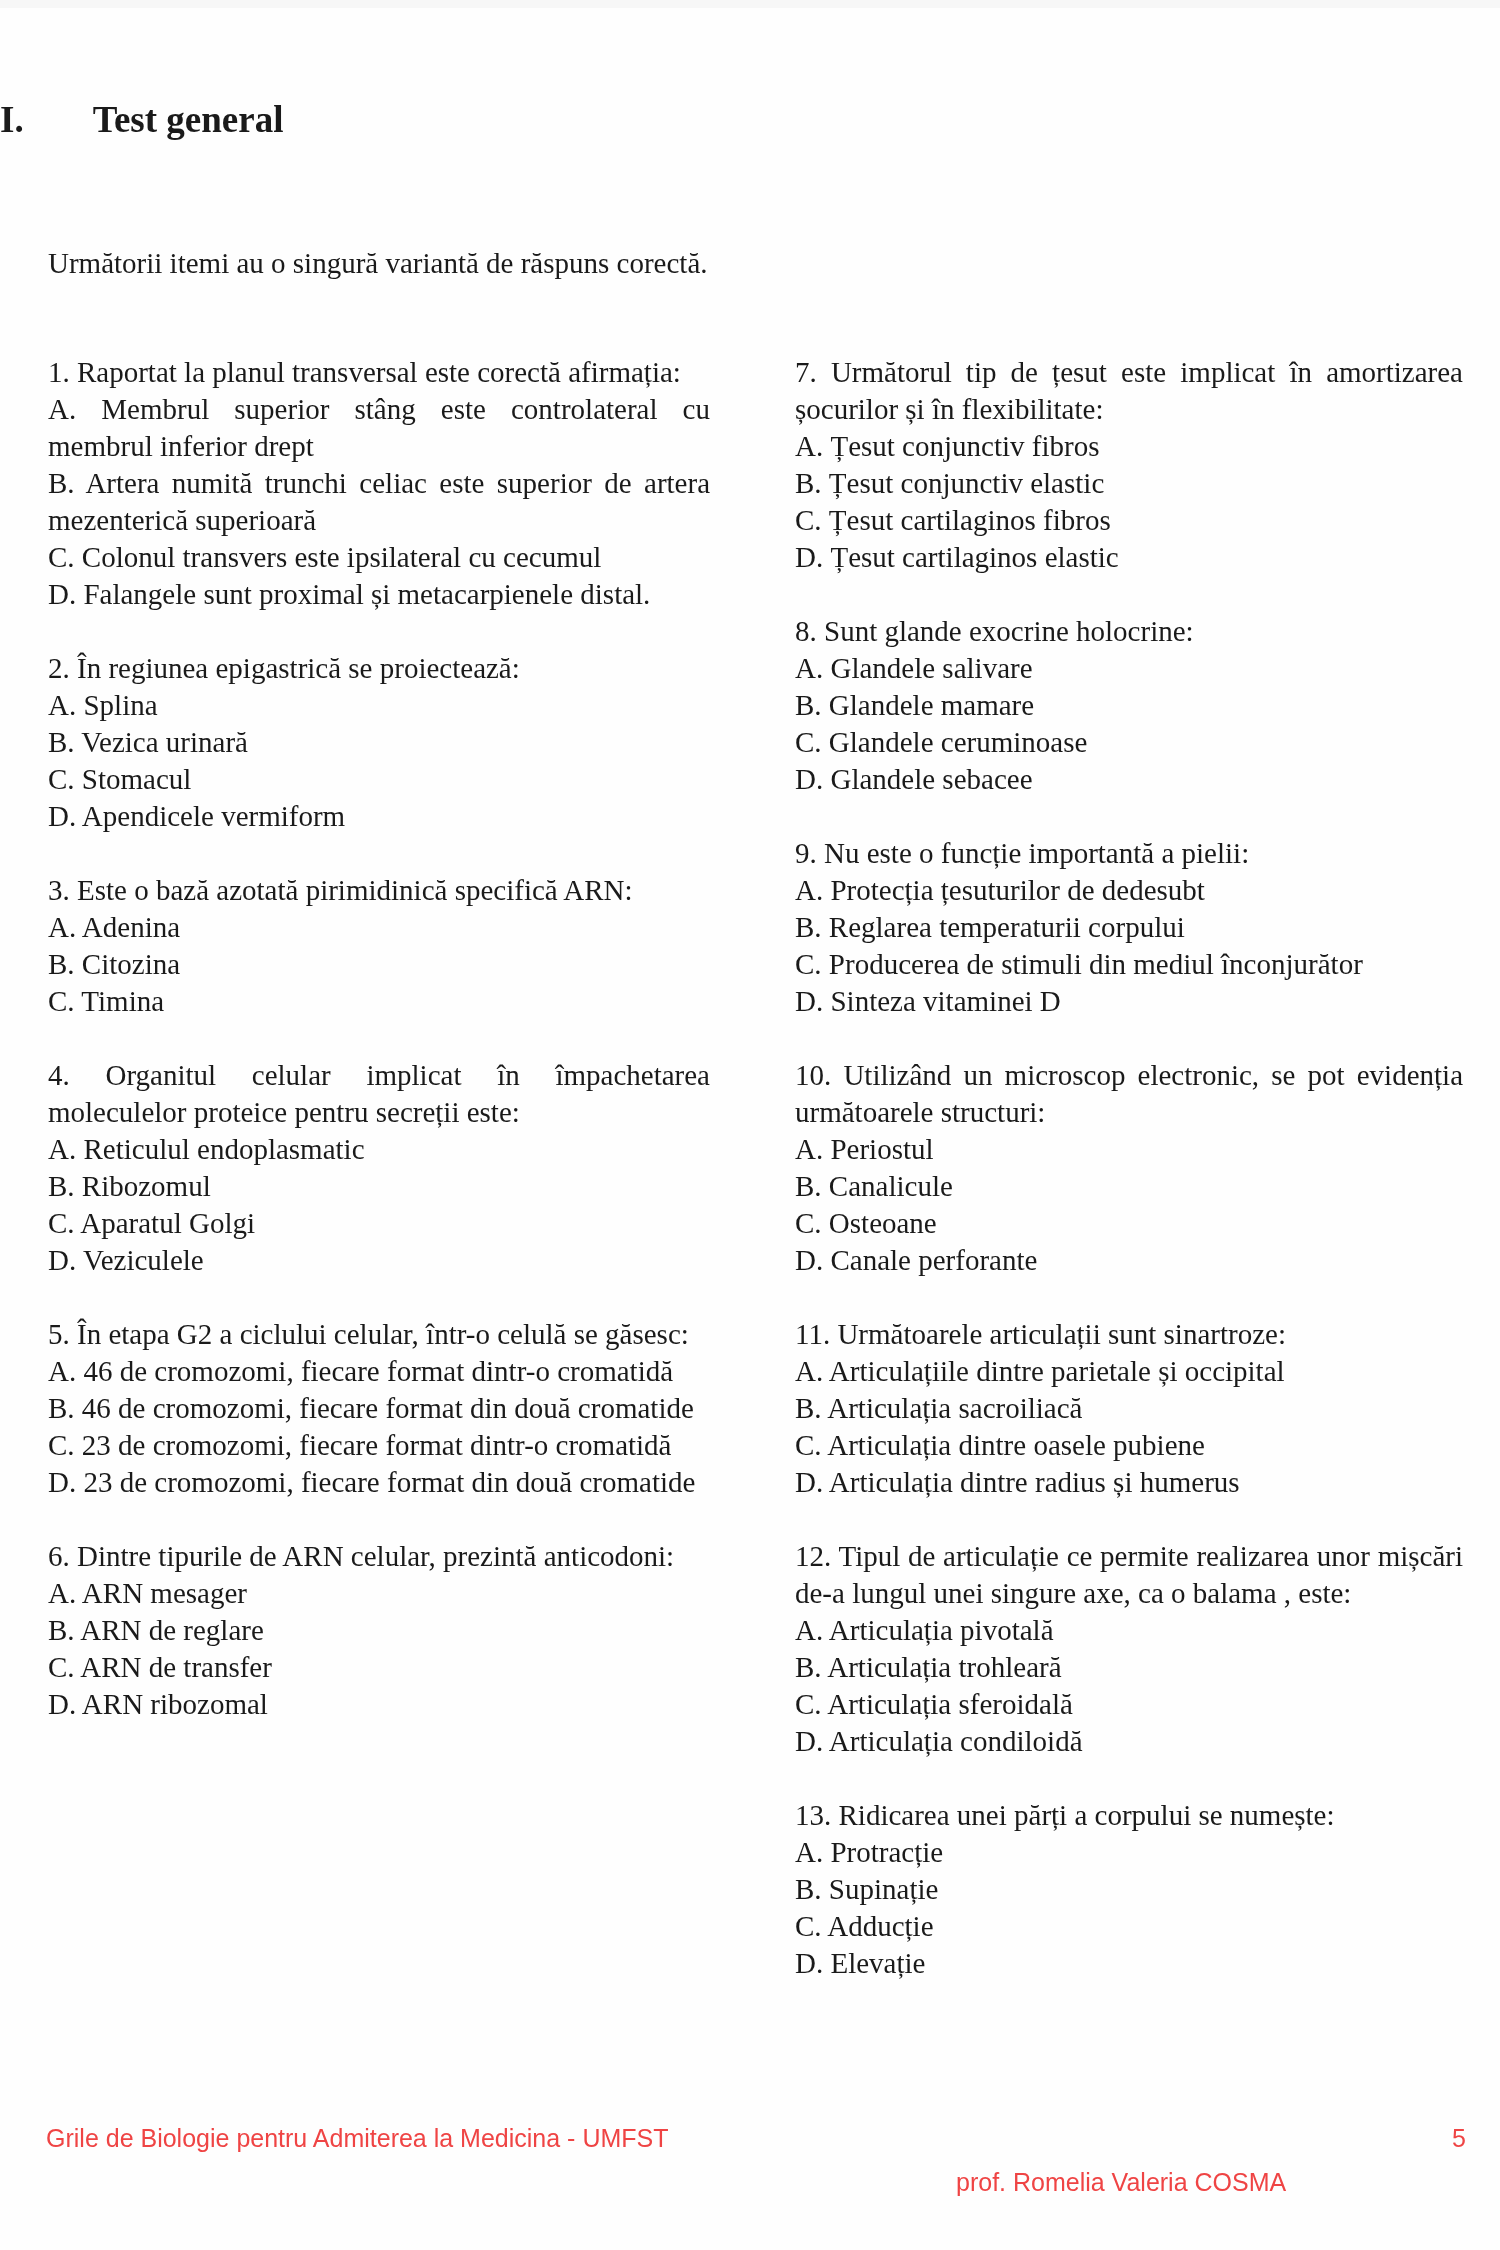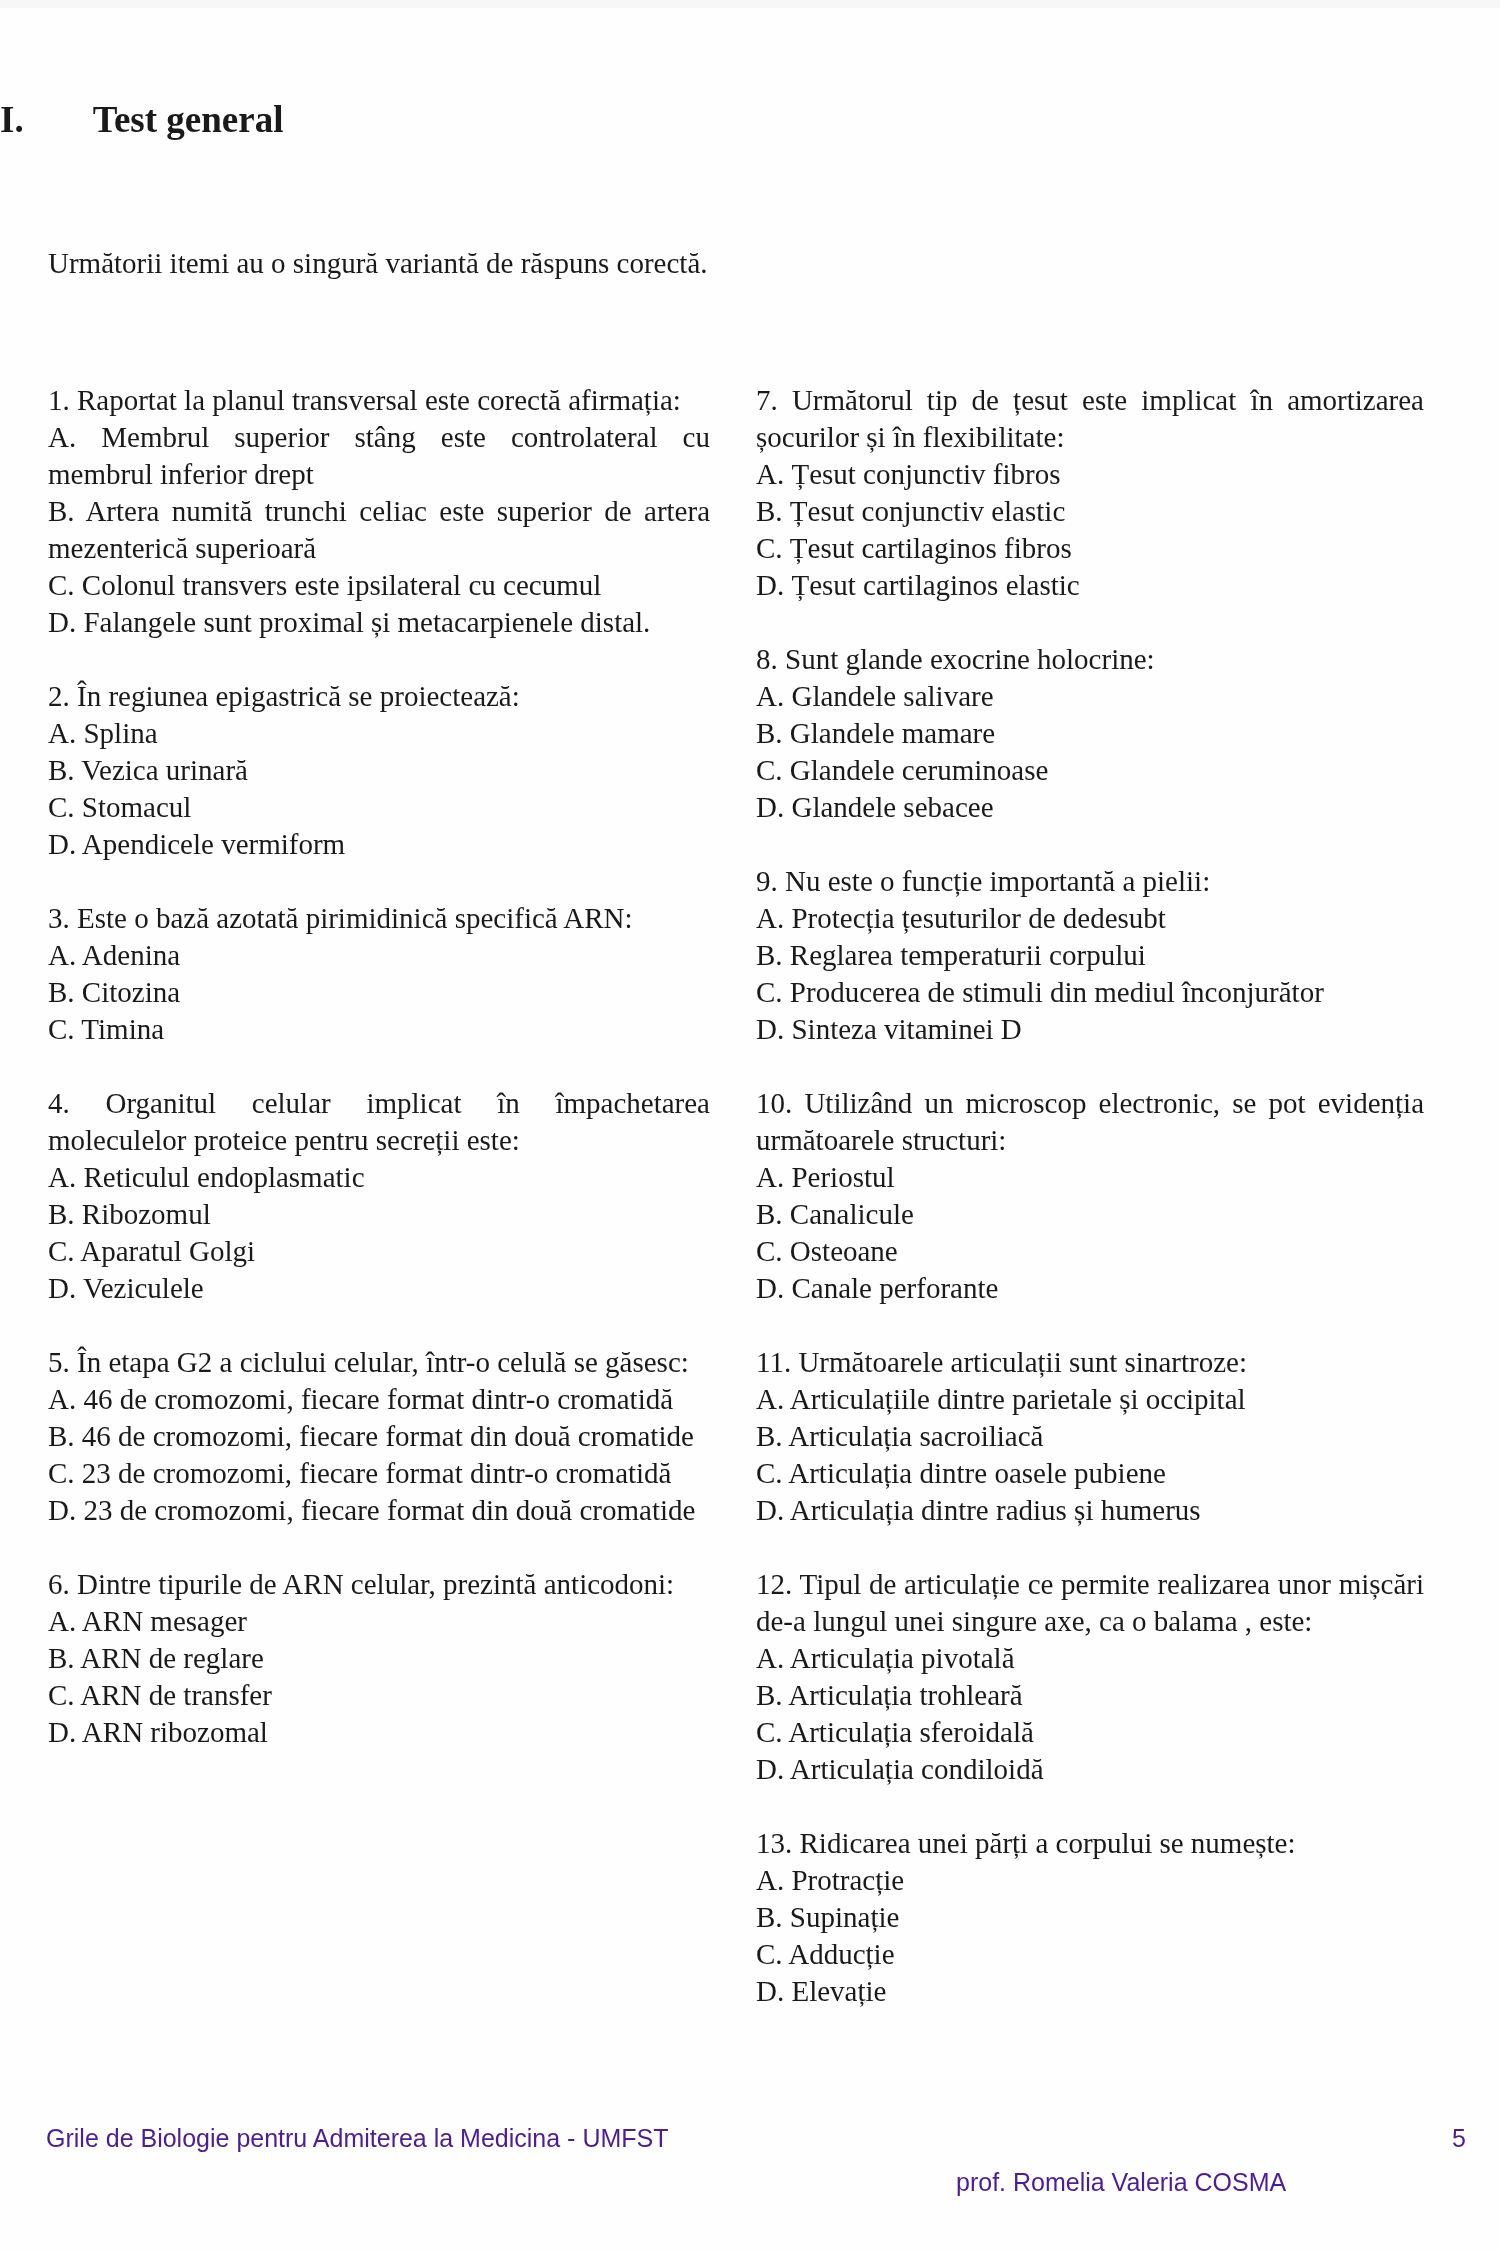--- a/index.html
+++ b/index.html
@@ -24,43 +24,43 @@
   }
   .heading-title { margin-left: 69px; }
   .intro-text {
     margin-top: 102px;
     padding-left: 48px;
     font-size: 29px;
     line-height: 37px;
   }
   .questions-columns {
     display: flex;
-    margin-top: 100px;
+    margin-top: 72px;
     padding-left: 48px;
-    gap: 46px;
+    gap: 85px;
   }
   .column-left  { width: 662px; }
   .column-right { width: 668px; }
   .question-block { margin: 0 0 37px 0; }
   .question-block p {
     margin: 0;
     font-size: 29px;
     line-height: 37px;
     text-align: justify;
     text-align-last: left;
   }
   .page-footer {
     position: absolute;
     top: 2124px;
     left: 46px;
     width: 1420px;
     height: 34px;
     font-family: "Liberation Sans", "DejaVu Sans", sans-serif;
     font-size: 25px;
-    color: #4c1d95;
+    color: #ef4444;
   }
   .footer-left   { position: absolute; left: 0; top: 0; }
   .footer-author { position: absolute; left: 910px; top: 0; margin-top: 44px; }
   .footer-page   { position: absolute; right: 0; top: 0; }
 </style>
 </head>
 <body>
 
 <div class="doc-page">
   <div class="top-edge"></div>

